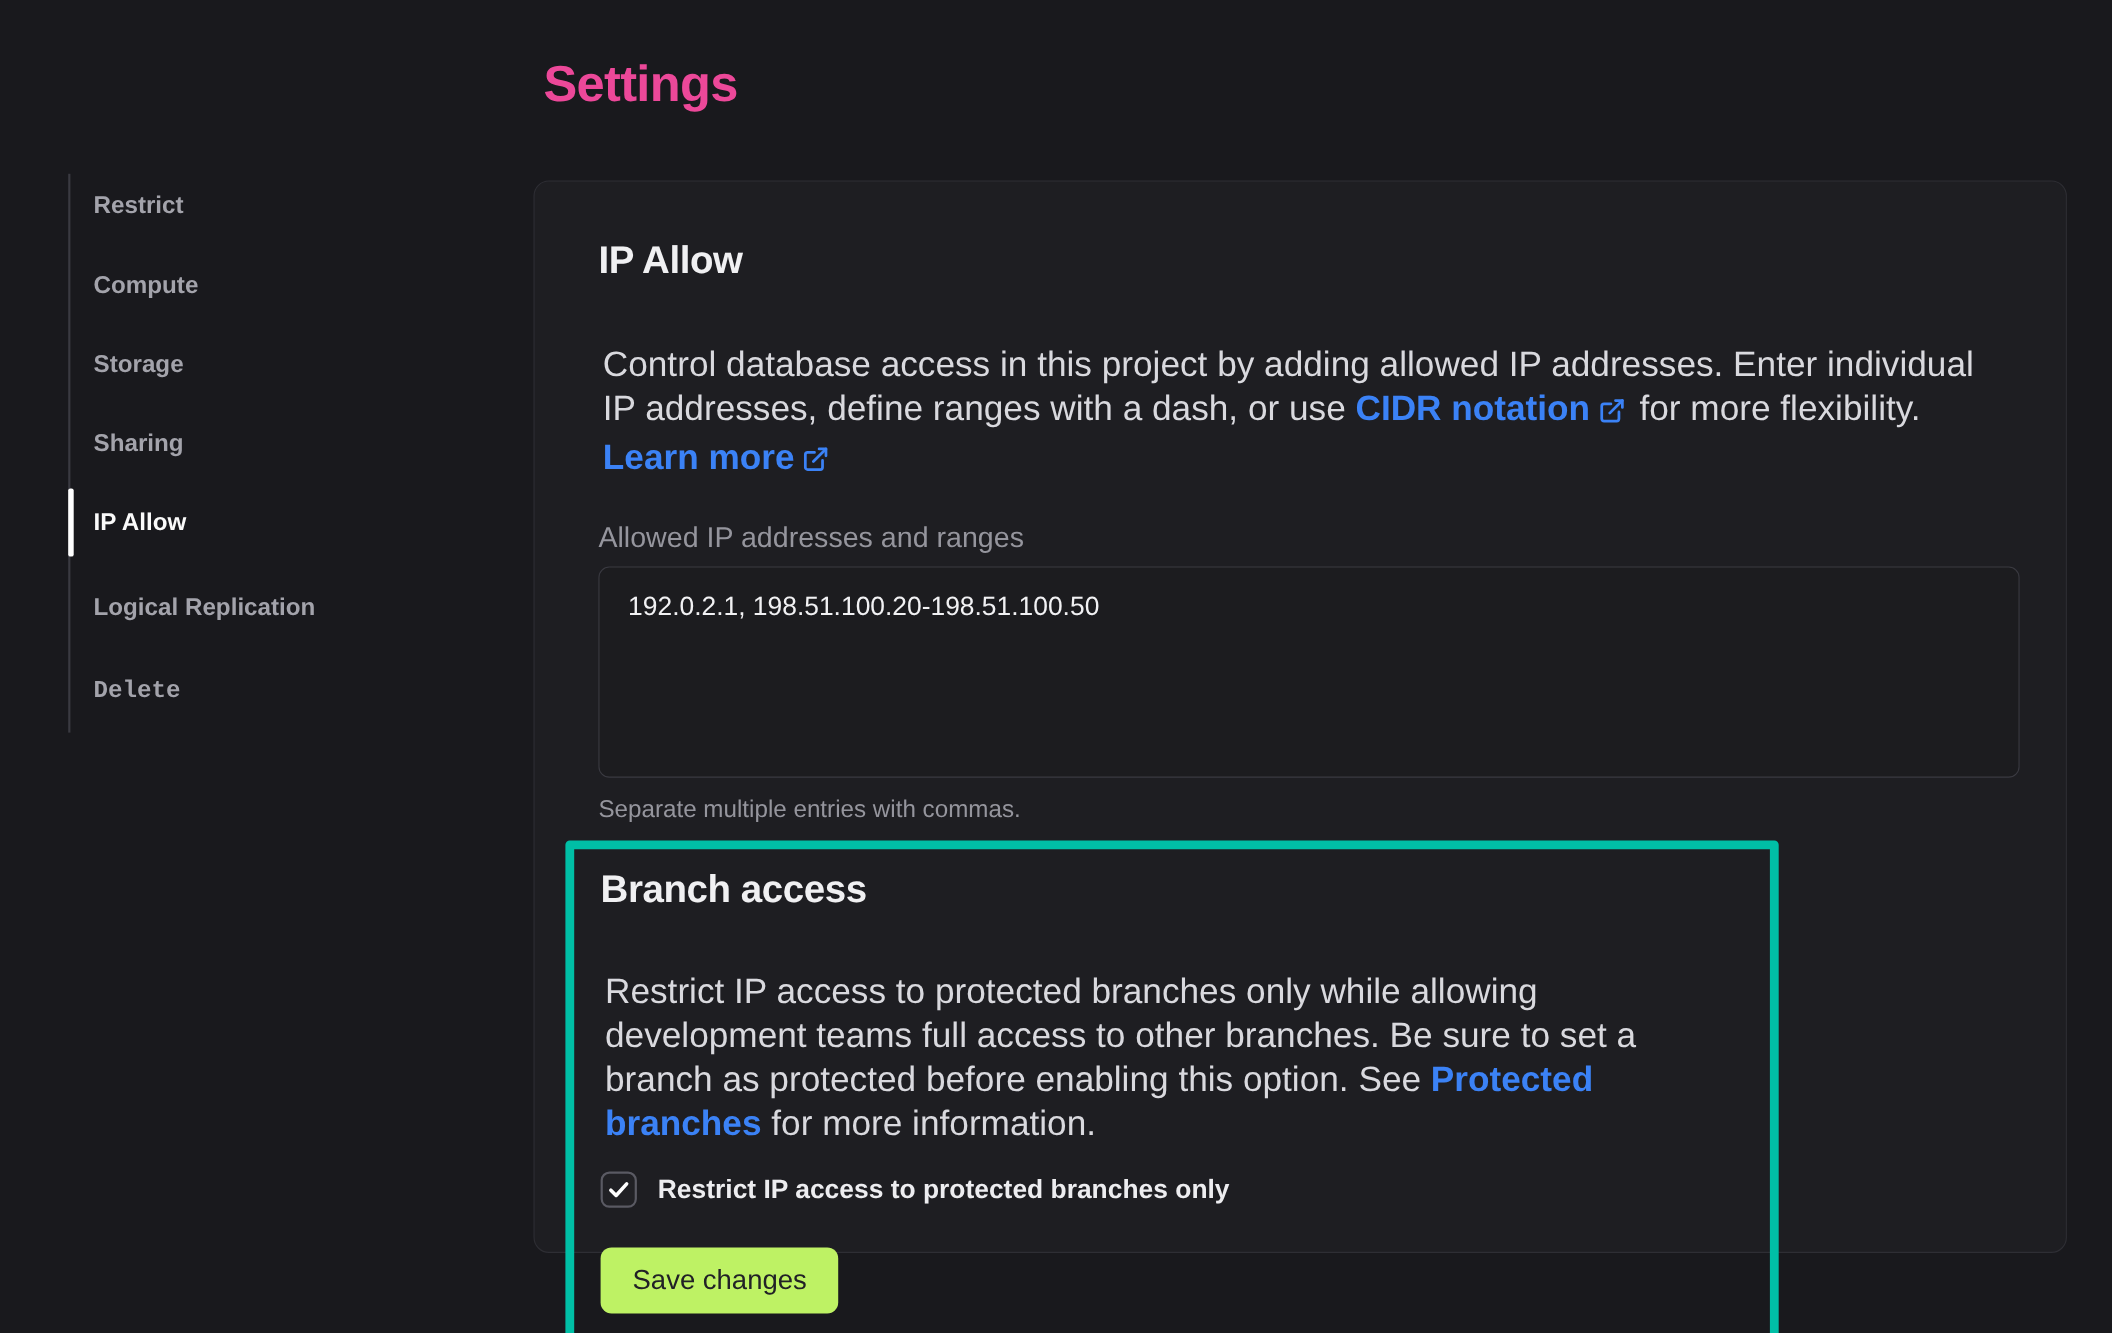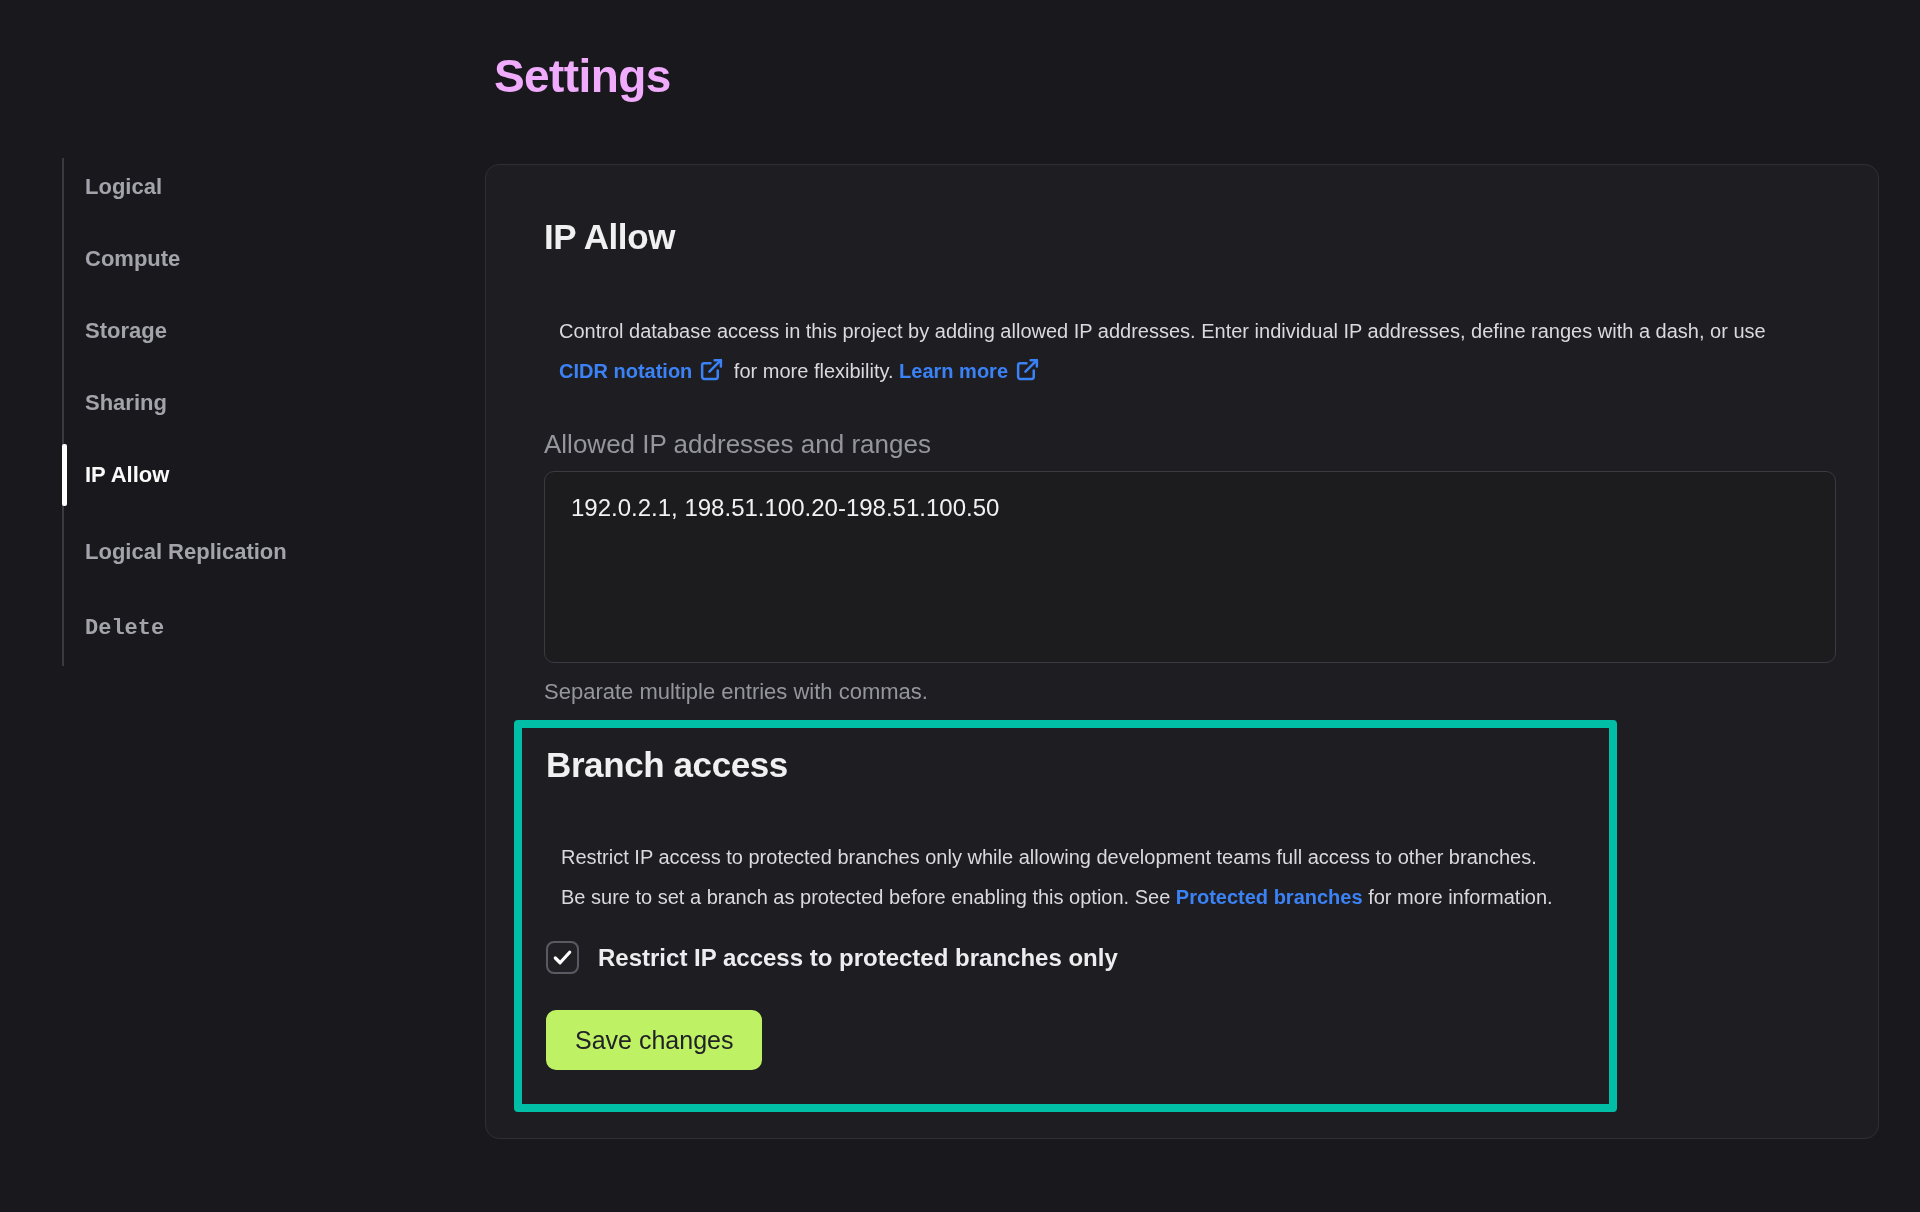--- a/index.html
+++ b/index.html
@@ -11,21 +11,21 @@
     overflow: hidden;
     -webkit-font-smoothing: antialiased;
   }
   .page { position: relative; width: 1920px; height: 1212px; }
 
   
   .page-title {
     position: absolute; left: 494px; top: 46px;
     margin: 0;
     font-size: 46px; font-weight: 700; letter-spacing: -0.6px;
-    color: #f0abfc; line-height: 60px;
+    color: #ec4899; line-height: 60px;
   }
 
   
   .sidebar {
     position: absolute; left: 62px; top: 158px; width: 360px;
     border-left: 2px solid #3a3a41;
     padding: 14px 0 22px 21px;
   }
   .sidebar-item {
     position: relative;
@@ -53,22 +53,22 @@
     border: 1px solid #2e2e34;
     border-radius: 14px;
     padding: 50px 44px 0 58px;
   }
   .section-heading {
     margin: 0 0 52px 0;
     font-size: 35px; font-weight: 700; letter-spacing: -0.4px;
     color: #f0f0f2; line-height: 44px;
   }
   .desc {
-    margin: 15px;
-    font-size: 20px; line-height: 40px;
+    margin: 4px;
+    font-size: 32px; line-height: 40px;
     color: #d9d9de;
     max-width: 1292px;
   }
   a.inline-link {
     color: var(--color-link, #3b82f6);
     font-weight: 700;
     text-decoration: none;
     cursor: pointer;
     white-space: pre-wrap;
   }
@@ -144,21 +144,21 @@
   }
 </style>
 </head>
 <body>
 
 <div class="page">
 
   <h1 class="page-title">Settings</h1>
 
   <nav class="sidebar">
-    <div class="sidebar-item">Logical</div>
+    <div class="sidebar-item">Restrict</div>
     <div class="sidebar-item">Compute</div>
     <div class="sidebar-item">Storage</div>
     <div class="sidebar-item">Sharing</div>
     <div class="sidebar-item active">IP Allow</div>
     <div class="sidebar-item multiline">Logical Replication</div>
     <div class="sidebar-item">Delete</div>
   </nav>
 
   <section class="card">
 

